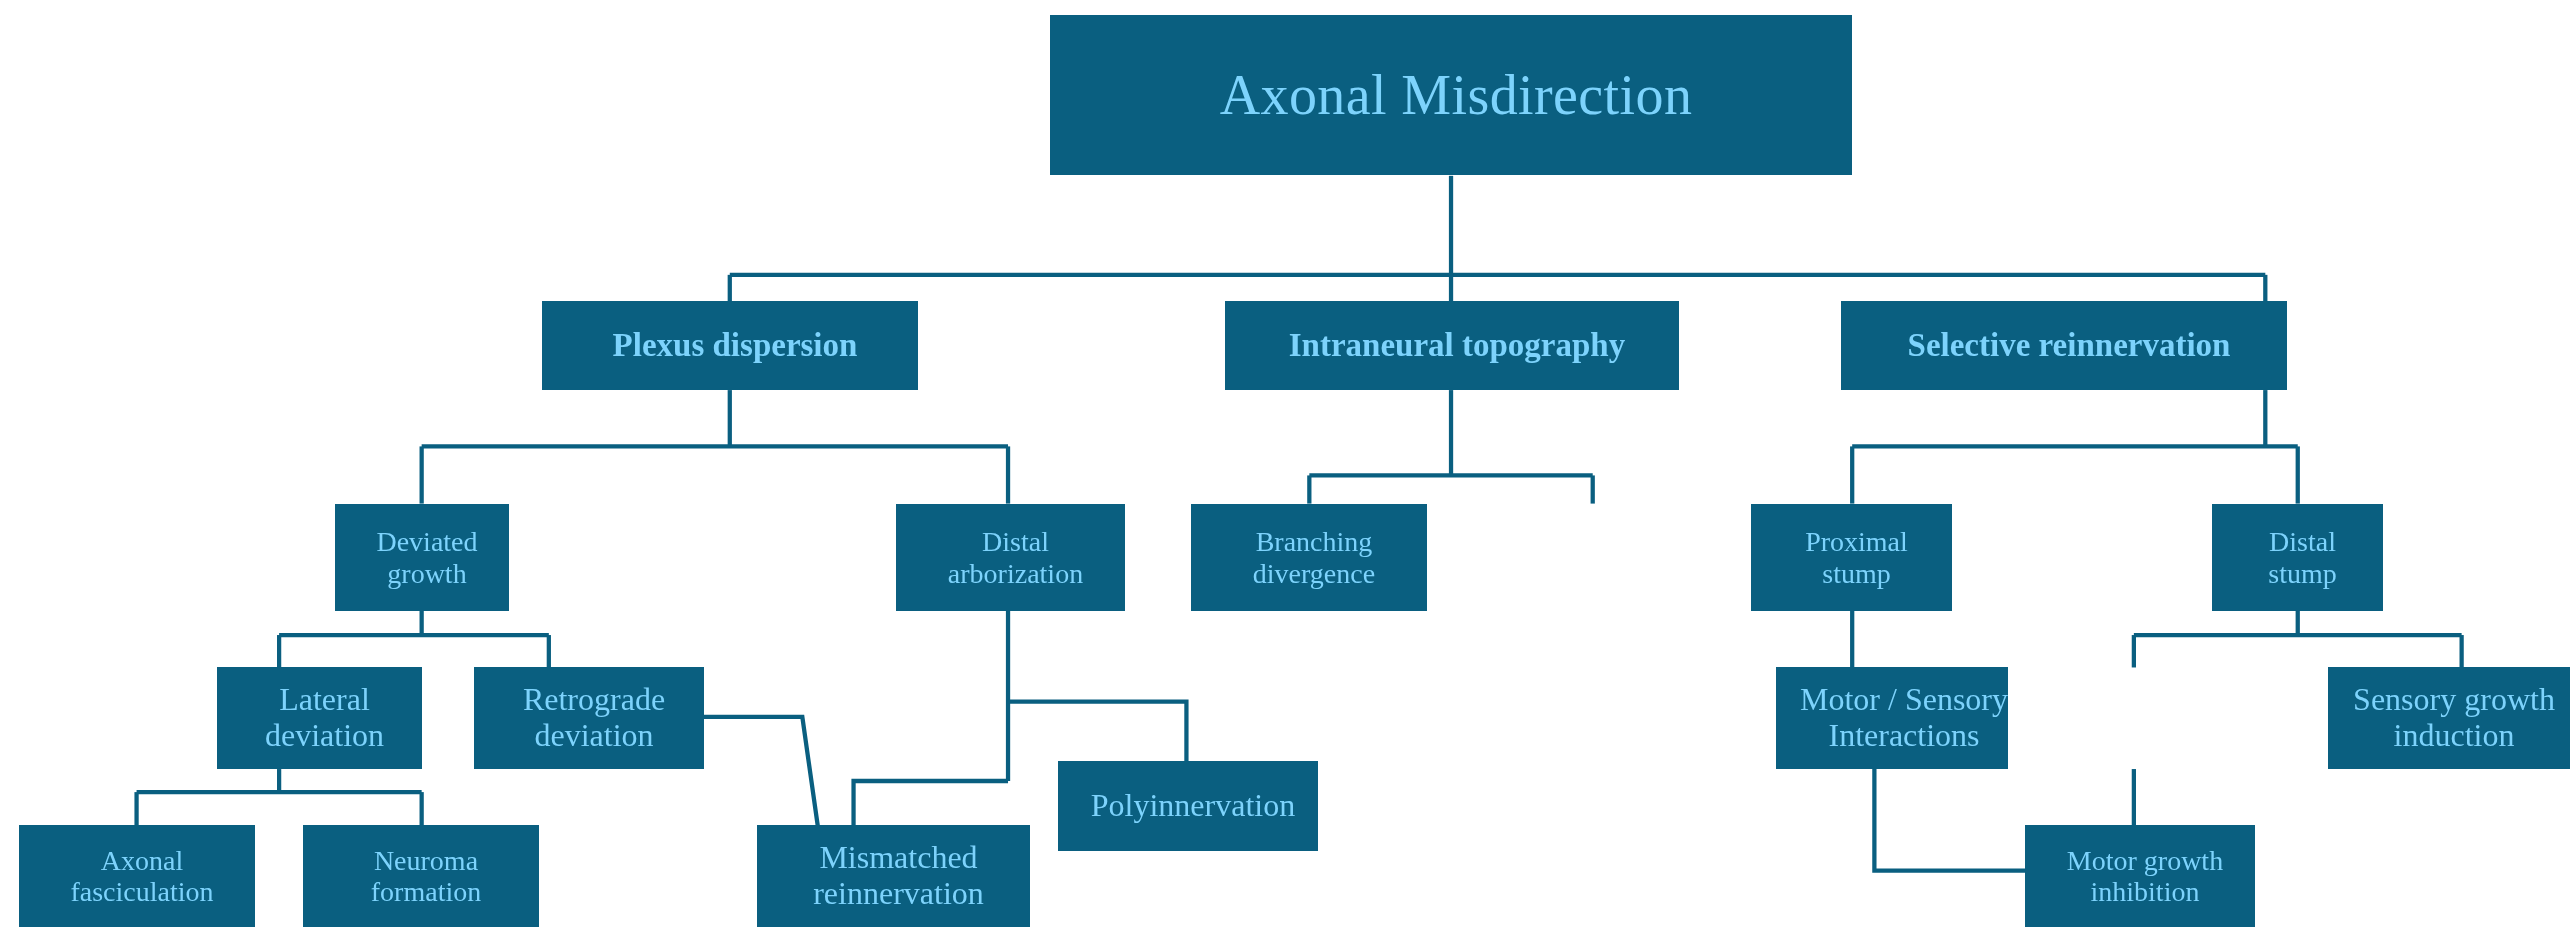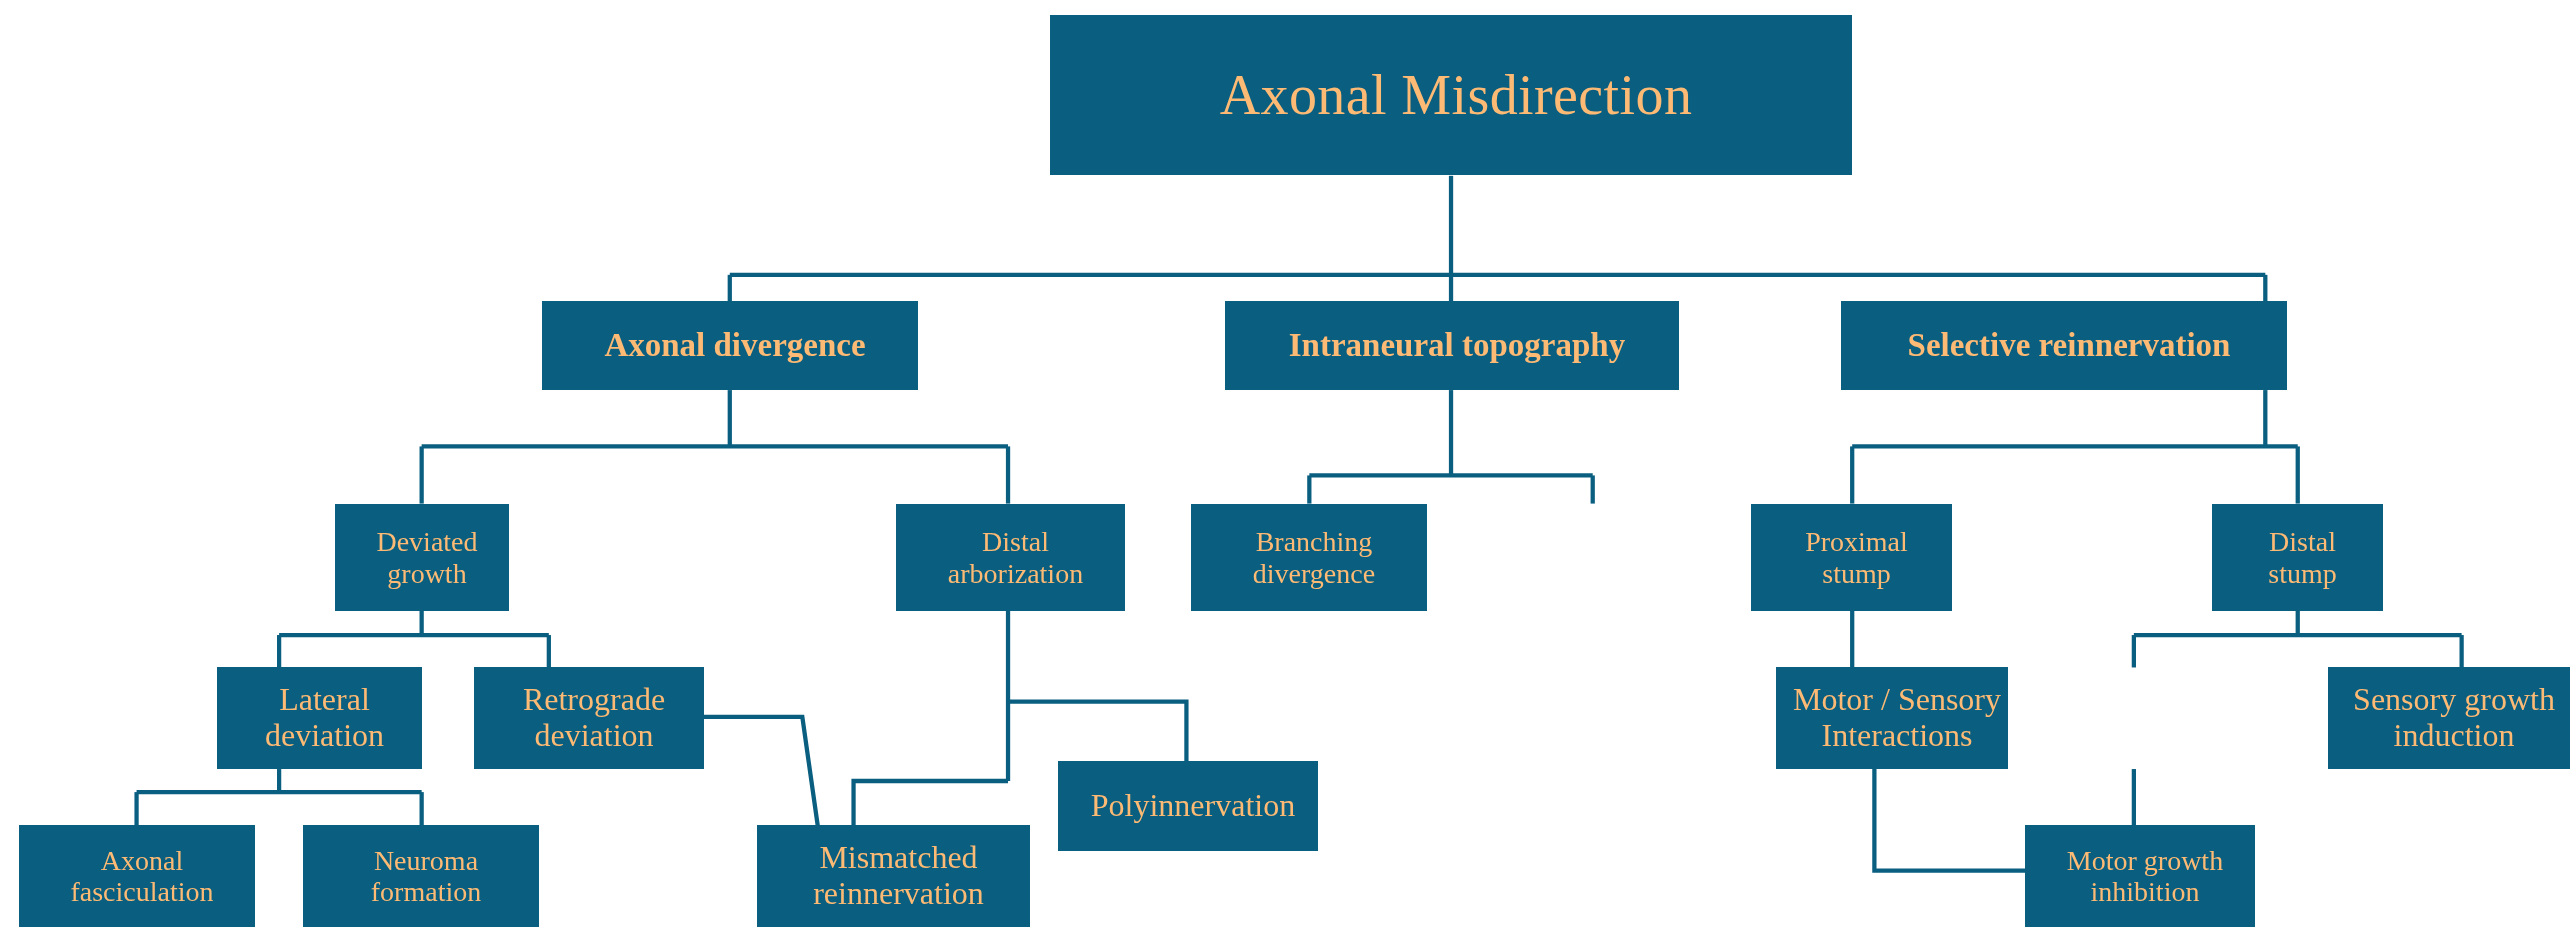--- a/index.html
+++ b/index.html
@@ -19,21 +19,21 @@
     position: absolute;
     left: 0;
     top: 0;
     width: 2576px;
     height: 950px;
     pointer-events: none;
   }
   .node {
     position: absolute;
     background: #0a5f80;
-    color: #fdba74;
+    color: #7dd3fc;
     display: flex;
     align-items: center;
     justify-content: center;
     text-align: center;
     box-sizing: border-box;
     line-height: 1.12;
     font-family: "Liberation Serif", "DejaVu Serif", serif;
     white-space: pre-line;
     z-index: 2;
     padding-left: 10px;
@@ -119,21 +119,21 @@
 
       <path d="M 2500 901 L 2500 967"></path>
     </g>
   </svg>
 
   <div class="node root" style="left:1050px; top:15.4px; width:802px; height:160px;">
     <span>Axonal Misdirection</span>
   </div>
 
   <div class="node lvl2" style="left:542px; top:301px; width:376px; height:89px;">
-    <span>Axonal divergence</span>
+    <span>Plexus dispersion</span>
   </div>
 
   <div class="node lvl2" style="left:1225px; top:301px; width:454px; height:89px;">
     <span>Intraneural topography</span>
   </div>
 
   <div class="node lvl2" style="left:1841px; top:301px; width:446px; height:89px;">
     <span>Selective reinnervation</span>
   </div>
 
@@ -175,21 +175,21 @@
 
   <div class="node lvl4" style="left:1018px; top:761px; width:260px; height:90px;">
     <span>Polyinnervation</span>
   </div>
 
   <div class="node lvl4" style="left:717px; top:825px; width:273px; height:102px;">
     <span>Mismatched
 reinnervation</span>
   </div>
 
-  <div class="node lvl4" style="left:1736px; top:667px; width:232px; height:102px;">
+  <div class="node lvl4" style="left:1736px; top:667px; width:232px; height:102px;justify-content:flex-end;">
     <span>Motor / Sensory
 Interactions</span>
   </div>
 
 
   <div class="node lvl4" style="left:2288px; top:667px; width:242px; height:102px;">
     <span>Sensory growth
 induction</span>
   </div>
 

